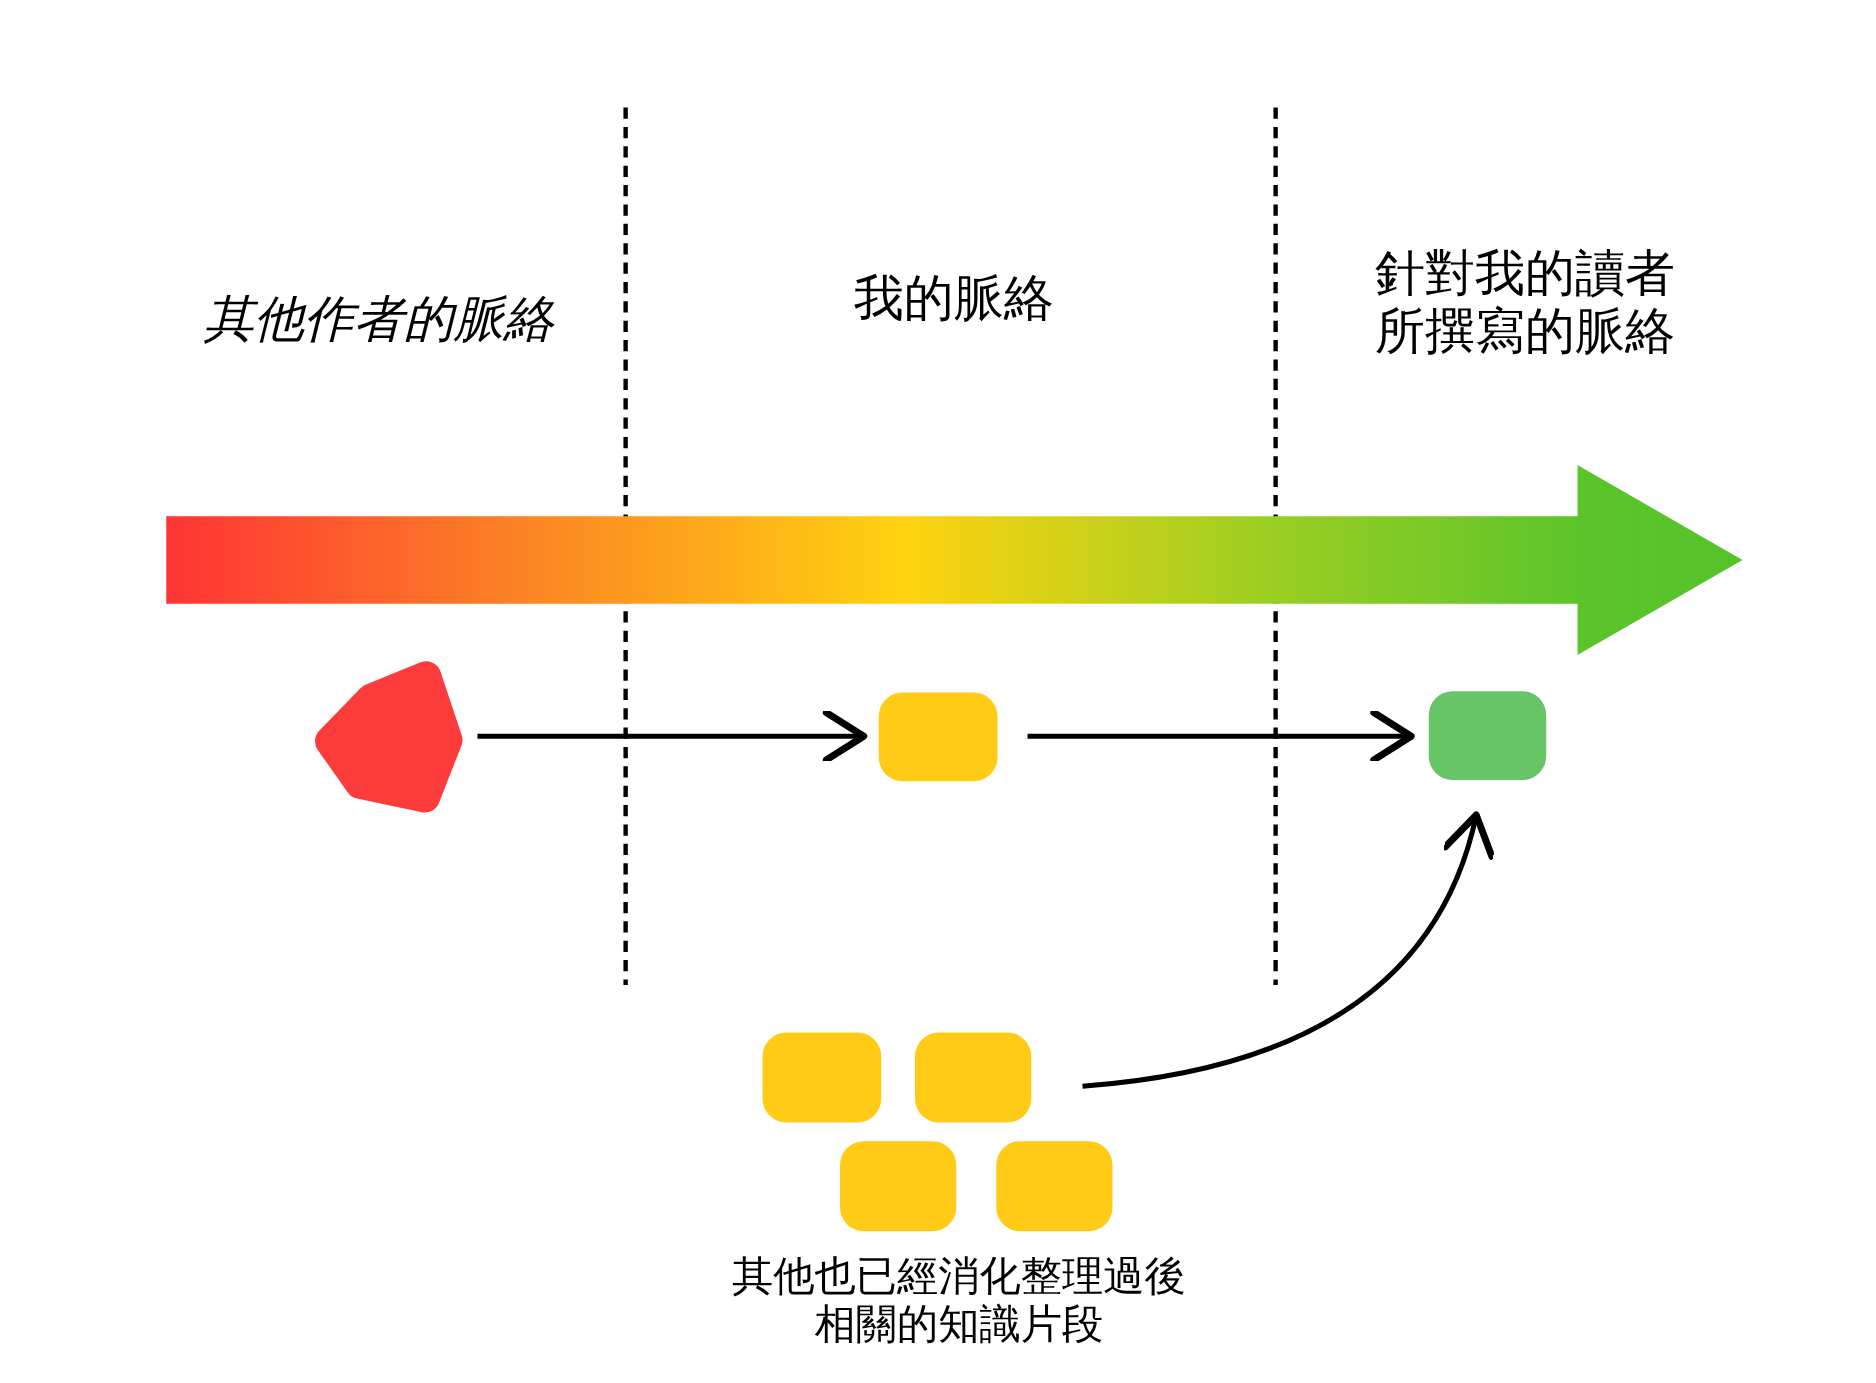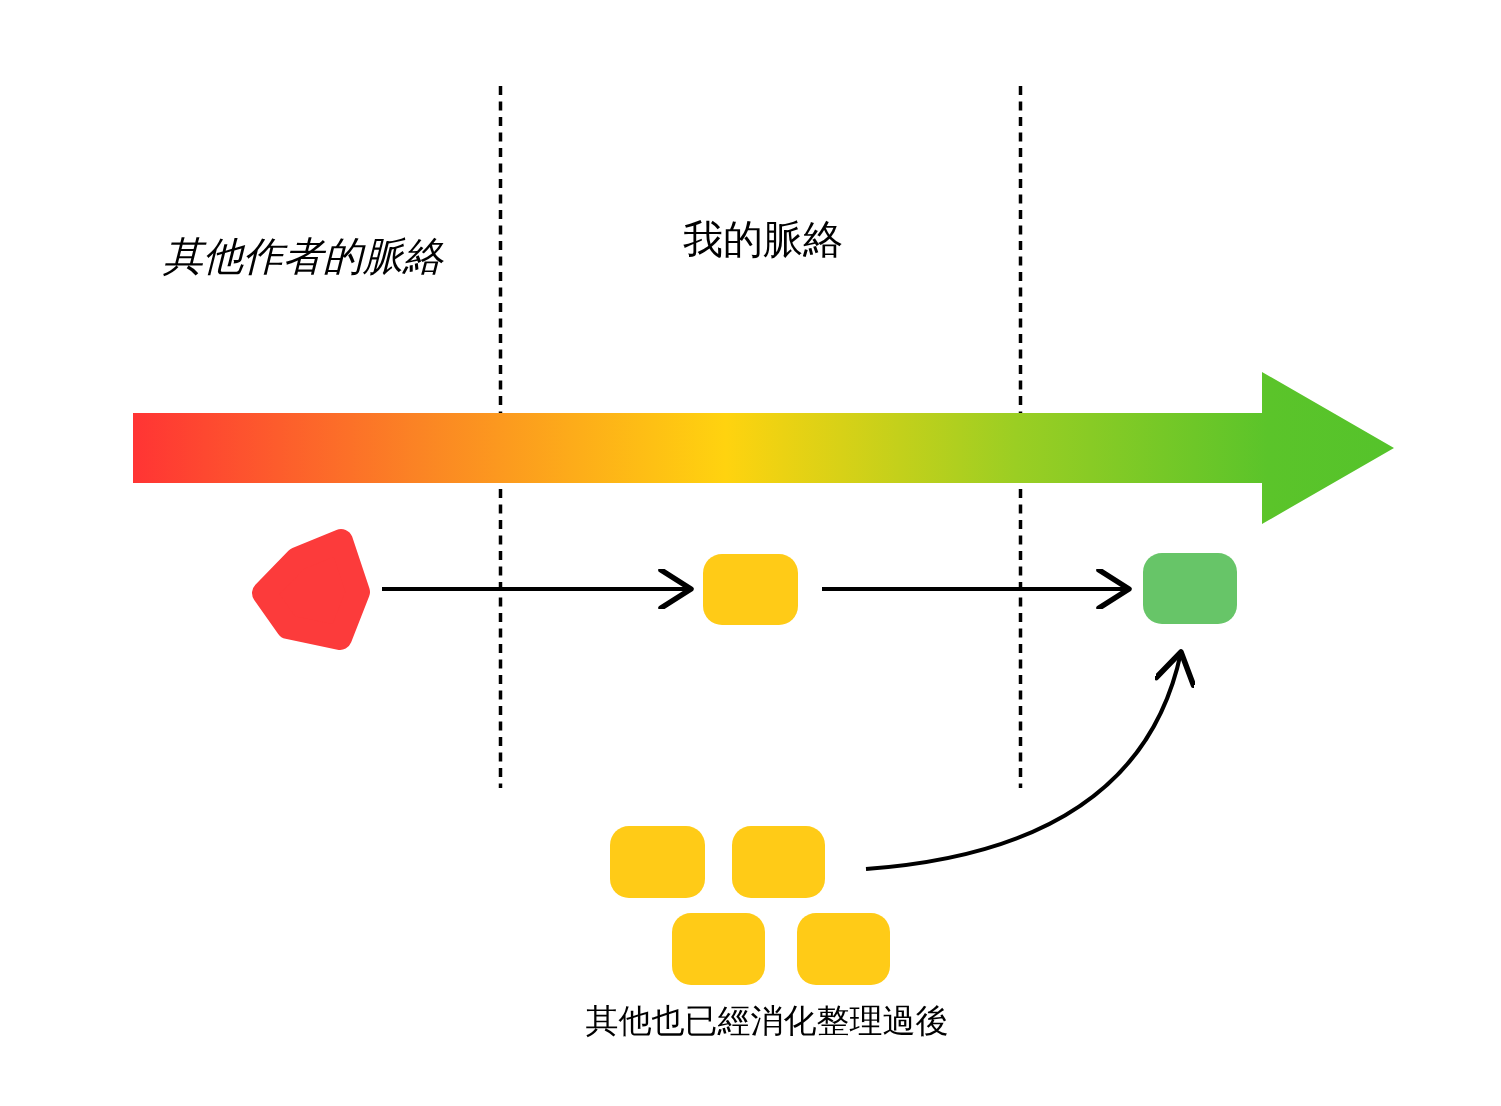--- a/index.html
+++ b/index.html
@@ -65,19 +65,22 @@
     <rect x="797" y="913" width="93" height="72" rx="19" ry="19" fill="#FFCB17"></rect>
 
     <path d="M 866 869 Q 1140 849 1181 652" fill="none" stroke-width="4" marker-end="url(#chevron)" stroke="#000000"></path>
   </svg>
 
   <div id="label-left" class="label section-label">其他作者的脈絡</div>
 
   <div id="label-middle" class="label section-label">我的脈絡</div>
 
   <div id="label-right" class="label section-label">
+    <div>針對我的讀者</div>
+    <div>所撰寫的脈絡</div>
   </div>
 
   <div id="cluster-caption" class="label">
     <div>其他也已經消化整理過後</div>
+    <div>相關的知識片段</div>
   </div>
 
 </div>
 
 </body></html>

